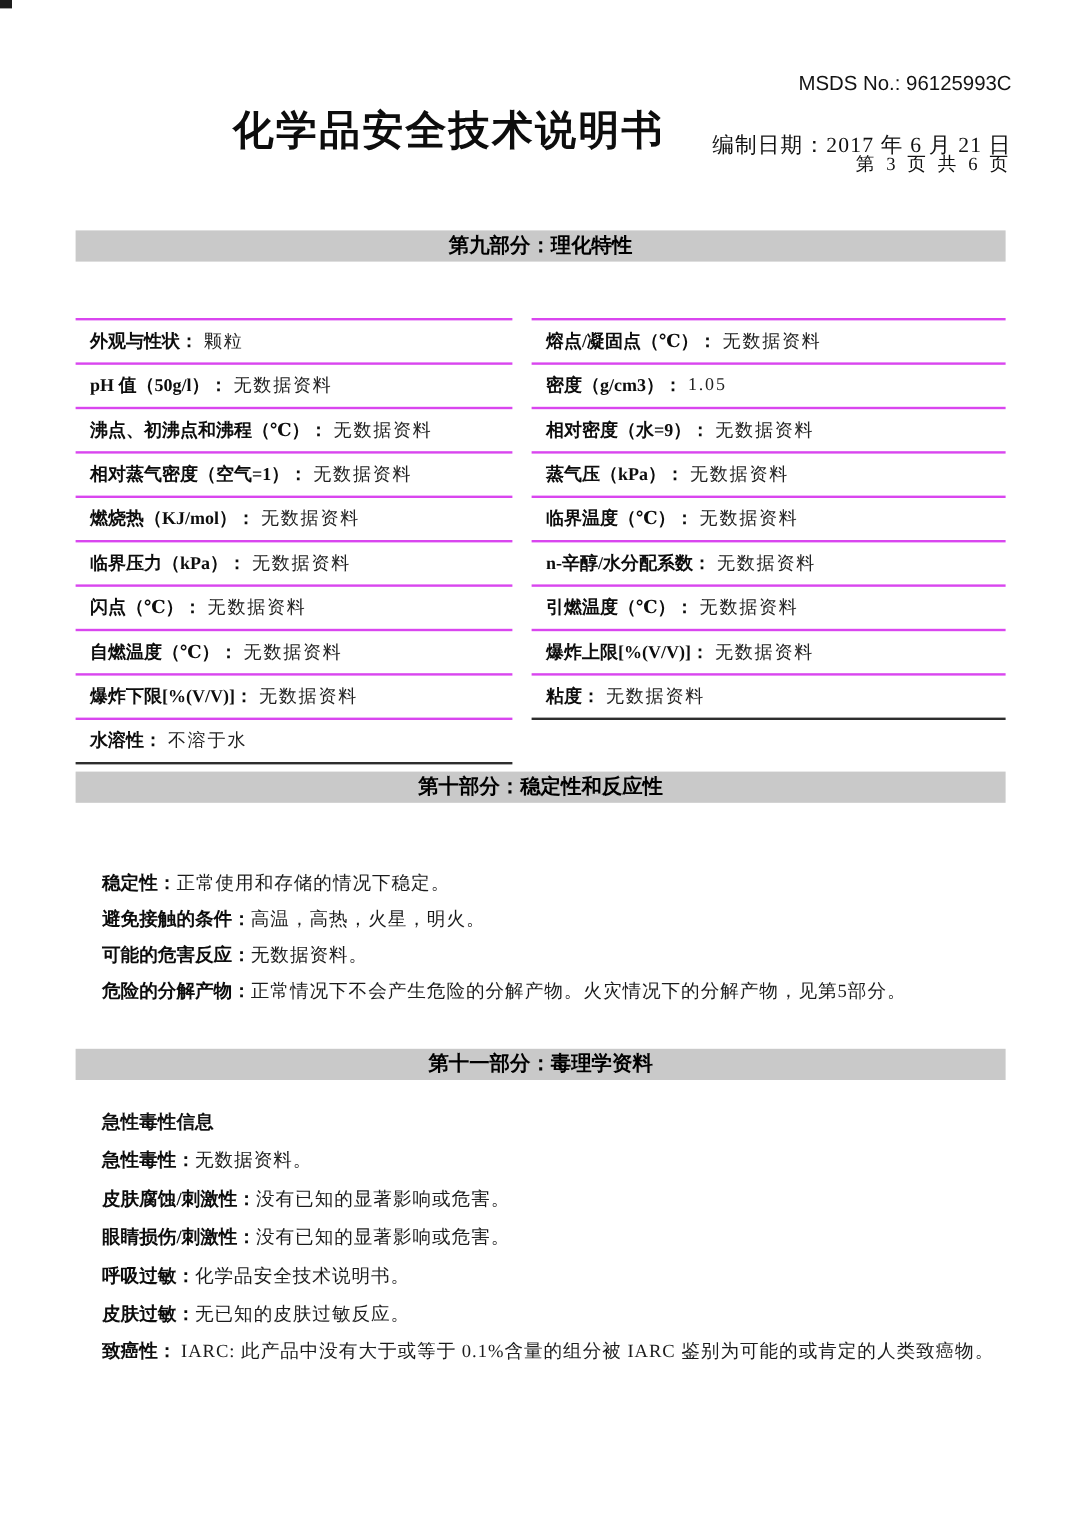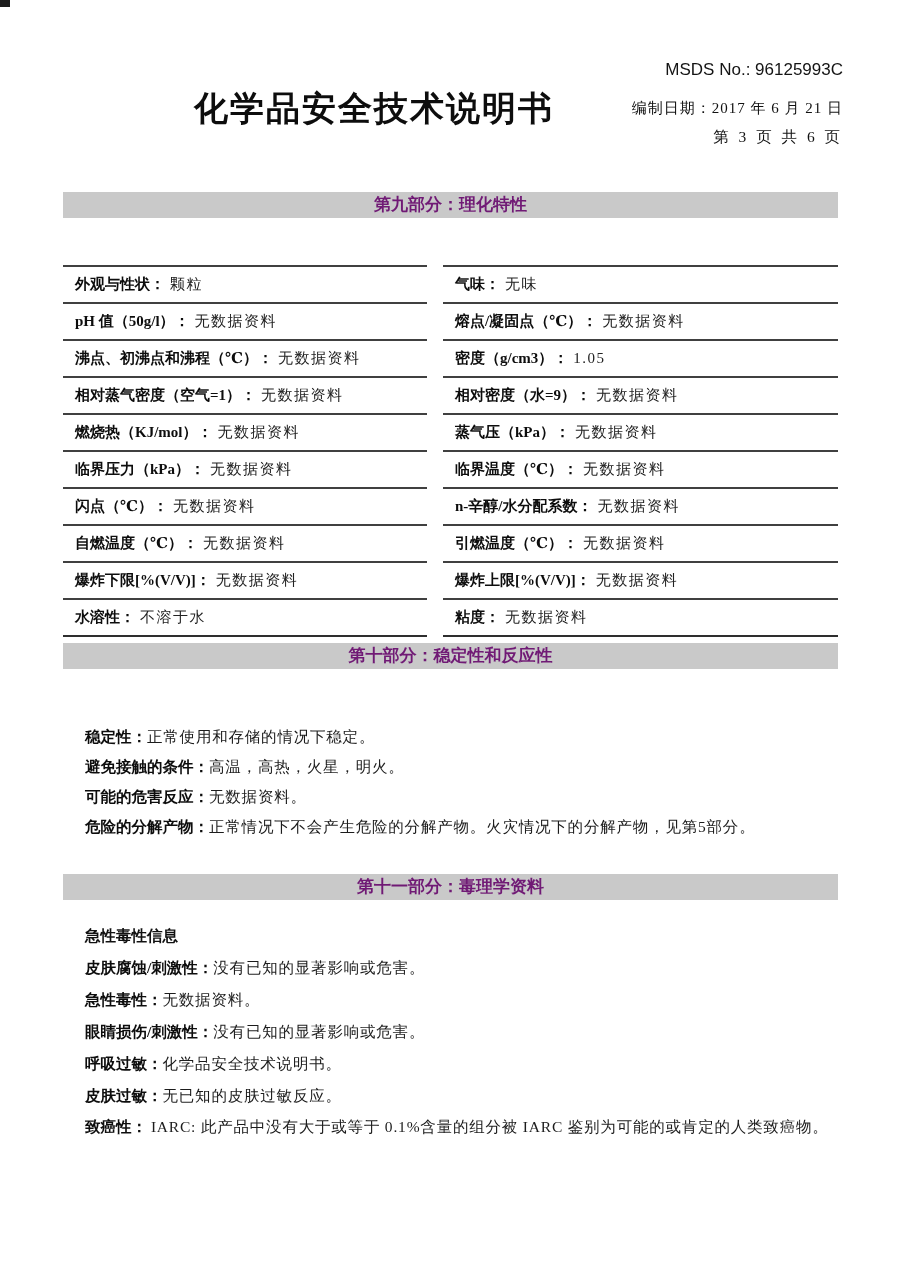--- a/index.html
+++ b/index.html
@@ -8,35 +8,35 @@
     font-family:"Liberation Serif","DejaVu Serif",serif;color:#111;
     overflow:hidden;
   }
   .corner-mark{position:absolute;left:0;top:0;width:10px;height:7px;background:#1c1c1c;}
 
   
   .msds-no{position:absolute;top:60px;right:57px;font-size:17px;
     font-family:"Liberation Sans","DejaVu Sans",sans-serif;color:#141414;margin-left:21px;}
   .doc-title{position:absolute;top:86px;left:194px;font-size:34px;font-weight:bold;
     letter-spacing:2px;color:#0d0d0d;}
-  .date-line{position:absolute;top:99px;right:57px;font-size:15px;letter-spacing:1px;text-align:right;}
+  .date-line{position:absolute;top:109px;right:57px;font-size:18px;letter-spacing:1px;text-align:right;}
   .page-line{position:absolute;top:127px;right:57px;font-size:15.5px;letter-spacing:3px;}
 
   
   .section-bar{position:absolute;left:63px;width:775px;height:26px;background:#c9c9c9;
-    text-align:center;font-weight:bold;font-size:17px;line-height:26px;color:#701a75;}
+    text-align:center;font-weight:bold;font-size:17px;line-height:26px;color:#000000;}
   .bar-9{top:192px;}
   .bar-10{top:643px;}
   .bar-11{top:874px;}
 
   
   .phys-col{position:absolute;top:265px;border-bottom:2px solid #2e2e2e;}
   .phys-col-left{left:63px;width:364px;}
   .phys-col-right{left:443px;width:395px;}
-  .prow{height:37px;border-top:2px solid #404040;box-sizing:border-box;
+  .prow{height:37px;border-top:2px solid #d946ef;box-sizing:border-box;
     display:flex;align-items:center;padding-left:12px;font-size:15px;white-space:nowrap;overflow:hidden;}
   .cell-label{font-weight:bold;color:#0d0d0d;}
   .cell-value{margin-left:5px;letter-spacing:1.5px;color:#222;}
 
   
   .content-block{position:absolute;left:63px;width:795px;font-size:15.5px;}
   .s10-content{top:700px;margin-top:22px;}
   .s11-content{top:920px;}
   .entry{line-height:30px;height:30px;text-indent:22px;white-space:nowrap;}
   .s11-content .entry{line-height:32px;height:32px;}
@@ -96,24 +96,20 @@
         <span class="cell-value">无数据资料</span>
       </div>
     <div class="prow">
         <span class="cell-label">水溶性：</span>
         <span class="cell-value">不溶于水</span>
       </div>
   </div>
 
   <div class="phys-col phys-col-right">
     <div class="prow">
-        <span class="cell-label">气味：</span>
-        <span class="cell-value">无味</span>
-      </div>
-    <div class="prow">
         <span class="cell-label">熔点/凝固点（℃）：</span>
         <span class="cell-value">无数据资料</span>
       </div>
     <div class="prow">
         <span class="cell-label">密度（g/cm3）：</span>
         <span class="cell-value">1.05</span>
       </div>
     <div class="prow">
         <span class="cell-label">相对密度（水=9）：</span>
         <span class="cell-value">无数据资料</span>
@@ -150,20 +146,20 @@
     <div class="entry"><span class="entry-label">稳定性：</span><span class="entry-value">正常使用和存储的情况下稳定。</span></div>
     <div class="entry"><span class="entry-label">避免接触的条件：</span><span class="entry-value">高温，高热，火星，明火。</span></div>
     <div class="entry"><span class="entry-label">可能的危害反应：</span><span class="entry-value">无数据资料。</span></div>
     <div class="entry"><span class="entry-label">危险的分解产物：</span><span class="entry-value">正常情况下不会产生危险的分解产物。火灾情况下的分解产物，见第5部分。</span></div>
   </div>
 
   <div class="section-bar bar-11">第十一部分：毒理学资料</div>
 
   <div class="content-block s11-content">
     <div class="entry sub-heading">急性毒性信息</div>
+    <div class="entry"><span class="entry-label">急性毒性：</span><span class="entry-value">无数据资料。</span></div>
     <div class="entry"><span class="entry-label">皮肤腐蚀/刺激性：</span><span class="entry-value">没有已知的显著影响或危害。</span></div>
-    <div class="entry"><span class="entry-label">急性毒性：</span><span class="entry-value">无数据资料。</span></div>
     <div class="entry"><span class="entry-label">眼睛损伤/刺激性：</span><span class="entry-value">没有已知的显著影响或危害。</span></div>
     <div class="entry"><span class="entry-label">呼吸过敏：</span><span class="entry-value">化学品安全技术说明书。</span></div>
     <div class="entry"><span class="entry-label">皮肤过敏：</span><span class="entry-value">无已知的皮肤过敏反应。</span></div>
     <div class="entry entry-multi"><span class="entry-label">致癌性：</span> <span class="entry-value">IARC: 此产品中没有大于或等于 0.1%含量的组分被 IARC 鉴别为可能的或肯定的人类致癌物。</span></div>
   </div>
 </div>
 
 </body></html>

